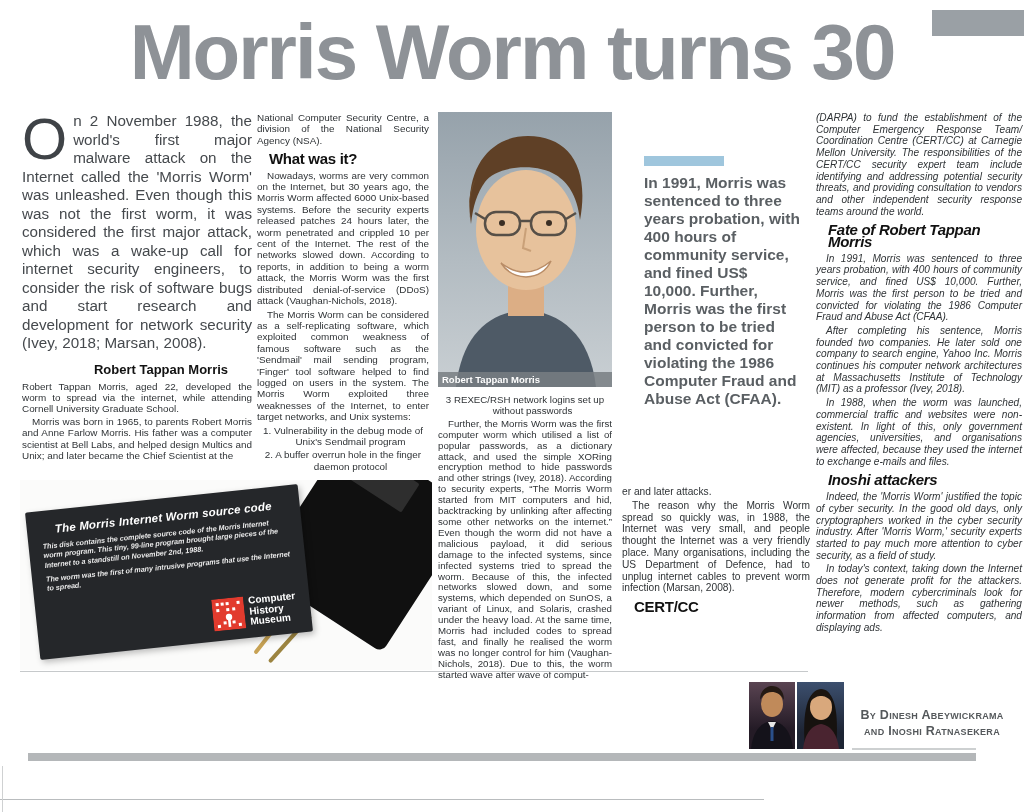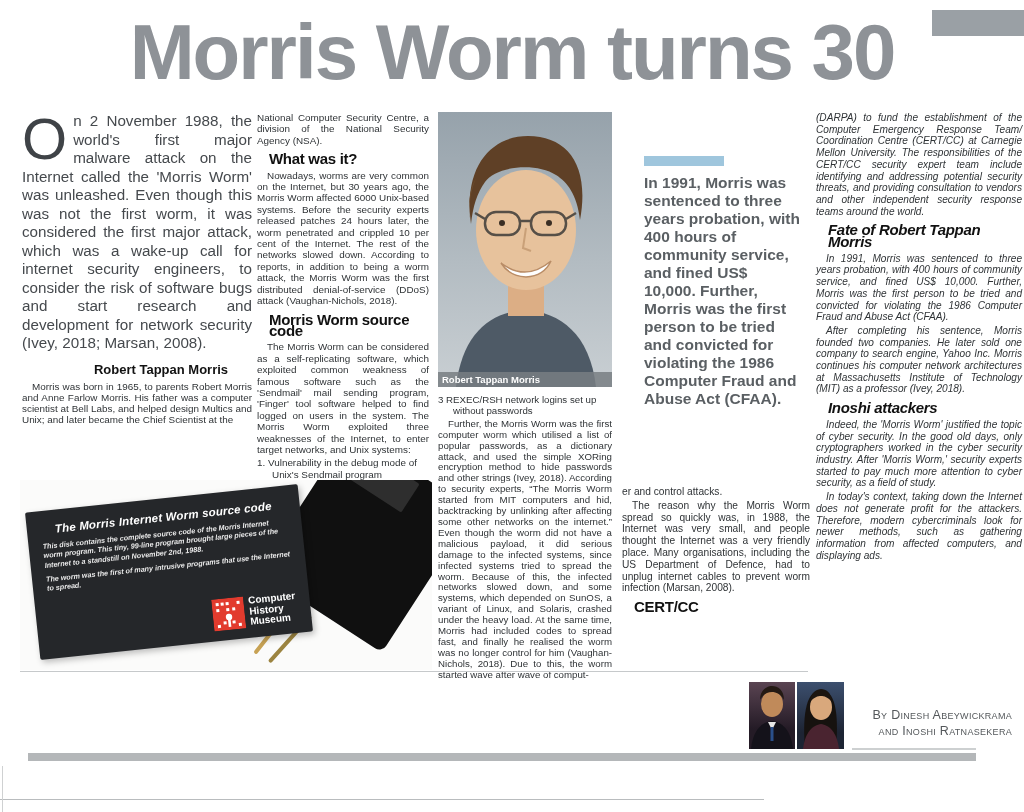--- a/index.html
+++ b/index.html
@@ -13,21 +13,21 @@
     position:absolute; top:12px; left:0; width:100%; text-align:center;
     font-size:78px; font-weight:700; color:#8e9297; letter-spacing:-2px; line-height:1.05;
   }
   .corner-bar { position:absolute; top:10px; right:0; width:92px; height:26px; background:#9aa0a5; }
 
   
   .col { position:absolute; text-align:justify; color:#2f3336; z-index:1; }
   .col p { margin:0 0 2px 0; }
   .indent { text-indent:10px; }
   .shead { font-size:15px; font-weight:700; color:#111; text-align:left; text-indent:0; margin:7px 0 5px 12px; letter-spacing:-0.3px; }
-  .hang { padding-left:15px; text-indent:-15px; text-align:left; }
+  .hang { padding-left:15px; text-indent:-15px; text-align:center; }
 
   
   #col1 { left:22px; top:112px; width:230px; }
   .intro { font-size:15.2px; line-height:18.5px; color:#45494d; }
   .dropcap { float:left; font-size:58px; line-height:48px; padding:3px 6px 0 0; font-weight:400; color:#3f4347; }
   .col1-head { margin:9px 0 4px 48px; text-align:center; font-weight:700; font-size:13px; color:#121212; }
   .sub { margin-left:48px; font-size:9.9px; line-height:11.2px; }
 
   
   #col2 { left:257px; top:112px; width:172px; font-size:9.9px; line-height:11.4px; }
@@ -68,47 +68,47 @@
   .floppy-label { position:absolute; left:10px; bottom:10px; width:26px; height:20px; background:#ddd; }
   .pencil { position:absolute; width:4px; height:62px; border-radius:2px; z-index:1; }
   .pencil1 { left:252px; top:118px; background:#c7a254; transform:rotate(38deg); }
   .pencil2 { left:268px; top:128px; background:#9c8440; transform:rotate(42deg); }
 
   
   .rule { position:absolute; left:20px; top:671px; width:788px; height:1px; background:#c6c9cb; z-index:4; }
   .author-photo { position:absolute; top:682px; height:67px; overflow:hidden; z-index:5; }
   #author1 { left:749px; width:46px; background:linear-gradient(180deg,#5a4452 0%,#241b26 70%); }
   #author2 { left:797px; width:47px; background:linear-gradient(180deg,#3c4f6e 0%,#1d2433 75%); }
-  .byline { position:absolute; left:852px; top:708px; width:160px; text-align:right;
-    font-variant:small-caps; font-weight:400; color:#54585b; font-size:12.5px;
+  .byline { position:absolute; left:852px; top:708px; width:160px; text-align:center;
+    font-variant:small-caps; font-weight:700; color:#54585b; font-size:12.5px;
     line-height:1.25; letter-spacing:0.3px; z-index:5; }
   .byline-rule { position:absolute; left:852px; top:748px; width:124px; height:2px; background:#cdd0d1; }
   .bottom-bar { position:absolute; left:28px; top:753px; width:948px; height:8px; background:#b4b7b9; }
   .page-edge-line { position:absolute; left:0; top:799px; width:764px; height:1px; background:#b9bcbe; }
   .page-edge-tick { position:absolute; left:2px; top:766px; width:1px; height:46px; background:#cfd1d2; }
 </style>
 </head>
 <body>
 
 <div id="page">
 
   <div class="headline" style="color: rgb(142, 146, 151);">Morris Worm turns 30</div>
   <div class="corner-bar"></div>
 
   <div class="col" id="col1">
     <p class="intro"><span class="dropcap">O</span><span>n 2 November 1988, the world's first major malware attack on the Internet called the 'Morris Worm' was unleashed. Even though this was not the first worm, it was considered the first major attack, which was a wake-up call for internet security engineers, to consider the risk of software bugs and start research and development for network security (Ivey, 2018; Marsan, 2008).</span></p>
     <div class="col1-head">Robert Tappan Morris</div>
+    <p class="sub">Robert Tappan Morris, aged 22, developed the worm to spread via the internet, while attending Cornell University Graduate School.</p>
     <p class="sub indent">Morris was born in 1965, to parents Robert Morris and Anne Farlow Morris. His father was a computer scientist at Bell Labs, and helped design Multics and Unix; and later became the Chief Scientist at the</p>
   </div>
 
   <div class="col" id="col2">
     <p>National Computer Security Centre, a division of the National Security Agency (NSA).</p>
     <div class="shead">What was it?</div>
     <p class="indent">Nowadays, worms are very common on the Internet, but 30 years ago, the Morris Worm affected 6000 Unix-based systems. Before the security experts released patches 24 hours later, the worm penetrated and crippled 10 per cent of the Internet. The rest of the networks slowed down. According to reports, in addition to being a worm attack, the Morris Worm was the first distributed denial-of-service (DDoS) attack (Vaughan-Nichols, 2018).</p>
-    <div class="shead">Morris Worm source code</div>
     <p class="indent">The Morris Worm can be considered as a self-replicating software, which exploited common weakness of famous software such as the 'Sendmail' mail sending program, 'Finger' tool software helped to find logged on users in the system. The Morris Worm exploited three weaknesses of the Internet, to enter target networks, and Unix systems:</p>
     <p class="hang">1.  Vulnerability in the debug mode of Unix's Sendmail program</p>
     <p class="hang">2.  A buffer overrun hole in the finger daemon protocol</p>
   </div>
 
   <div class="col" id="col3">
     <div class="portrait">
       <svg width="174" height="275" viewBox="0 0 174 275">
         <path d="M18,275 C24,222 52,200 87,198 C122,200 152,222 158,275 Z" fill="#4e5a66"></path>
         <rect x="70" y="170" width="36" height="34" fill="#dcae85"></rect>
@@ -134,31 +134,32 @@
       <p class="indent">Further, the Morris Worm was the first computer worm which utilised a list of popular passwords, as a dictionary attack, and used the simple XORing encryption method to hide passwords and other strings (Ivey, 2018). According to security experts, “The Morris Worm started from MIT computers and hid, backtracking by unlinking after affecting some other networks on the internet.” Even though the worm did not have a malicious payload, it did serious damage to the infected systems, since infected systems tried to spread the worm. Because of this, the infected networks slowed down, and some systems, which depended on SunOS, a variant of Linux, and Solaris, crashed under the heavy load. At the same time, Morris had included codes to spread fast, and finally he realised the worm was no longer control for him (Vaughan-Nichols, 2018). Due to this, the worm started wave after wave of comput-</p>
     </div>
   </div>
 
   <div class="col" id="col4">
     <div class="quote-bar" id="quote-bar" style="background: rgb(159, 198, 221);"></div>
     <div class="quote-block">
       <p>In 1991, Morris was sentenced to three years probation, with 400 hours of community service, and fined US$ 10,000. Further, Morris was the first person to be tried and convicted for violating the 1986 Computer Fraud and Abuse Act (CFAA).</p>
     </div>
     <div class="col4-body">
-      <p>er and control attacks.</p>
+      <p>er and later attacks.</p>
       <p class="indent">The reason why the Morris Worm spread so quickly was, in 1988, the Internet was very small, and people thought the Internet was a very friendly place. Many organisations, including the US Department of Defence, had to unplug internet cables to prevent worm infection (Marsan, 2008).</p>
       <div class="shead">CERT/CC</div>
     </div>
   </div>
 
   <div class="col" id="col5">
     <p>(DARPA) to fund the establishment of the Computer Emergency Response Team/ Coordination Centre (CERT/CC) at Carnegie Mellon University. The responsibilities of the CERT/CC security expert team include identifying and addressing potential security threats, and providing consultation to vendors and other independent security response teams around the world.</p>
     <div class="shead">Fate of Robert Tappan Morris</div>
     <p class="indent">In 1991, Morris was sentenced to three years probation, with 400 hours of community service, and fined US$ 10,000. Further, Morris was the first person to be tried and convicted for violating the 1986 Computer Fraud and Abuse Act (CFAA).</p>
     <p class="indent">After completing his sentence, Morris founded two companies. He later sold one company to search engine, Yahoo Inc. Morris continues his computer network architectures at Massachusetts Institute of Technology (MIT) as a professor (Ivey, 2018).</p>
+    <p class="indent">In 1988, when the worm was launched, commercial traffic and websites were non-existent. In light of this, only government agencies, universities, and organisations were affected, because they used the internet to exchange e-mails and files.</p>
     <div class="shead">Inoshi attackers</div>
     <p class="indent">Indeed, the 'Morris Worm' justified the topic of cyber security. In the good old days, only cryptographers worked in the cyber security industry. After 'Morris Worm,' security experts started to pay much more attention to cyber security, as a field of study.</p>
     <p class="indent">In today's context, taking down the Internet does not generate profit for the attackers. Therefore, modern cybercriminals look for newer methods, such as gathering information from affected computers, and displaying ads.</p>
   </div>
 
   <div id="disk-photo">
     <div class="pencil pencil1"></div>
     <div class="pencil pencil2"></div>
     <div class="floppy">
       <div class="floppy-shutter"></div>

